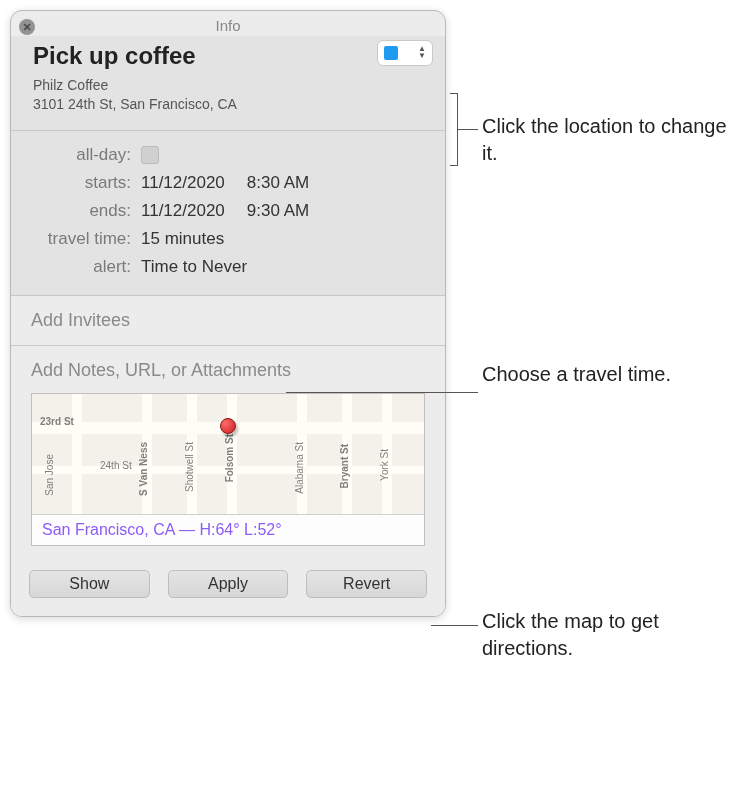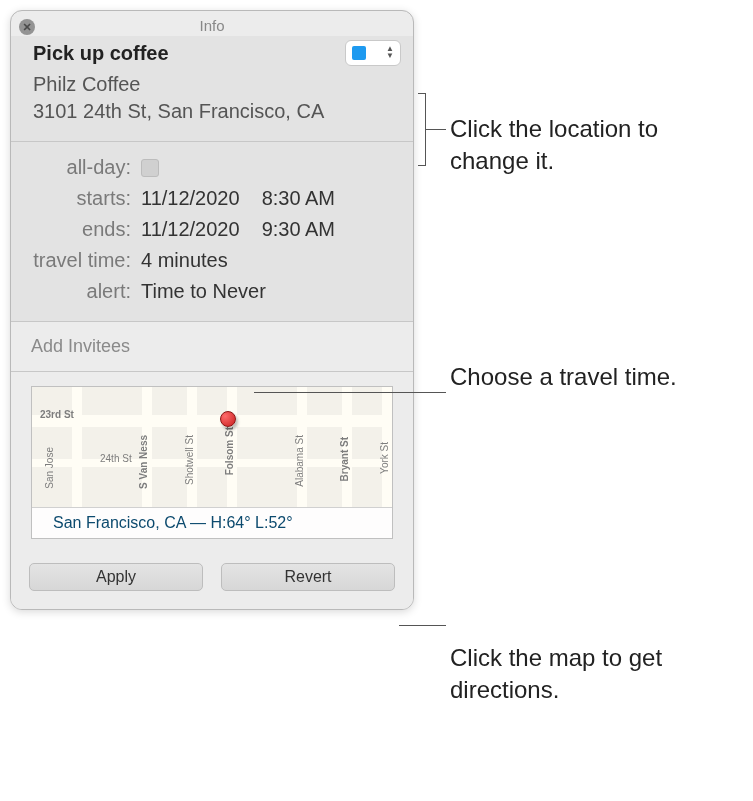--- a/index.html
+++ b/index.html
@@ -11,21 +11,21 @@
     width: 753px;
     height: 801px;
     position: relative;
   }
   .container {
     display: flex;
     align-items: flex-start;
     height: 100%;
   }
   .popover {
-    width: 404px;
+    width: 436px;
     border: 1px solid #b9b9b9;
     border-radius: 12px;
     background: #ececec;
     box-shadow: 0 2px 8px rgba(0,0,0,0.15);
     overflow: hidden;
     position: relative;
     font-size: 17px;
   }
   .close-btn {
     position: absolute;
@@ -49,28 +49,28 @@
     font-size: 15px;
     padding: 6px 0 2px 0;
   }
   .header {
     padding: 6px 14px 16px 22px;
     border-bottom: 1px solid #c7c7c7;
     background: #e3e3e3;
     position: relative;
   }
   .event-title {
-    font-size: 20px;
+    font-size: 24px;
     font-weight: 700;
     color: #222;
     margin-bottom: 6px;
   }
   .location {
     color: #555;
-    font-size: 20px;
+    font-size: 14px;
     line-height: 1.35;
     cursor: text;
   }
   .calendar-picker {
     position: absolute;
     top: 4px;
     right: 12px;
     height: 26px;
     width: 56px;
     background: #fff;
@@ -98,21 +98,21 @@
   .picker-arrows span { height: 7px; }
   .details {
     padding: 14px 14px 18px 14px;
     border-bottom: 1px solid #c7c7c7;
     background: #e3e3e3;
   }
   .row {
     display: flex;
     align-items: center;
     margin-bottom: 8px;
-    font-size: 20px;
+    font-size: 17px;
   }
   .row-label {
     width: 116px;
     text-align: right;
     color: #7a7a7a;
     padding-right: 10px;
   }
   .row-value {
     color: #333;
     display: flex;
@@ -177,23 +177,23 @@
     width: 16px;
     height: 16px;
     background: radial-gradient(circle at 30% 30%, #ff6b6b, #c81e1e);
     border-radius: 50%;
     border: 1px solid #8a1414;
     box-shadow: 2px 3px 3px rgba(0,0,0,0.25);
   }
   .weather-bar {
     background: rgba(255,255,255,0.85);
     border-top: 1px solid #d0d0d0;
-    padding: 6px 21px;
+    padding: 6px 10px;
     font-size: 16px;
-    color: #0c4a6e;
+    color: #8b5cf6;
   }
   .button-row {
     display: flex;
     gap: 18px;
     padding: 14px 18px 18px 18px;
     background: #ececec;
   }
   .btn {
     flex: 1;
     height: 28px;
@@ -207,21 +207,21 @@
     align-items: center;
     justify-content: center;
   }
   
   .callouts {
     position: relative;
     flex: 1;
   }
   .callout {
     position: absolute;
-    font-size: 24px;
+    font-size: 20px;
     color: #222;
     line-height: 1.35;
   }
   .callout-line {
     position: absolute;
     background: #555;
     height: 1px;
   }
   .bracket {
     position: absolute;
@@ -271,34 +271,35 @@
       <div class="row">
         <div class="row-label">ends:</div>
         <div class="row-value">
           <span>11/12/2020</span>
           <span>9:30 AM</span>
         </div>
       </div>
       <div class="row">
         <div class="row-label">travel time:</div>
         <div class="row-value">
-            <span>4 minutes</span>
+            <span>15 minutes</span>
           </div>
       </div>
       <div class="row" style="margin-bottom:0">
         <div class="row-label">alert:</div>
         <div class="row-value">
             <span>Time to Never</span>
           </div>
       </div>
     </div>
 
     <div class="section">Add Invitees</div>
 
     <div class="notes-section">
+      <div class="notes-placeholder">Add Notes, URL, or Attachments</div>
       <div class="map-box">
         <div class="map-canvas">
           <div class="road h" style="top:28px"></div>
           <div class="road h" style="top:72px;height:8px"></div>
           <div class="road v" style="left:40px"></div>
           <div class="road v" style="left:110px"></div>
           <div class="road v" style="left:155px"></div>
           <div class="road v" style="left:195px"></div>
           <div class="road v" style="left:265px"></div>
           <div class="road v" style="left:310px"></div>
@@ -312,30 +313,31 @@
           <span class="street-label vert" style="top:50px;left:307px;font-weight:600">Bryant St</span>
           <span class="street-label vert" style="top:55px;left:347px">York St</span>
           <span class="street-label vert" style="top:60px;left:12px">San Jose</span>
           <div class="pin" style="top:24px;left:188px"></div>
         </div>
         <div class="weather-bar">San Francisco, CA — H:64° L:52°</div>
       </div>
     </div>
 
     <div class="button-row">
+      <div class="btn">Show</div>
       <div class="btn">Apply</div>
       <div class="btn">Revert</div>
     </div>
   </div>
 
   <div class="callouts">
 
     <div class="bracket" style="top:83px;height:73px;left:4px"></div>
     <div class="callout-line" style="top:119px;left:12px;width:20px"></div>
     <div class="callout" style="top:103px;left:36px">Click the location to change it.</div>
 
     <div class="callout-line" style="top:382px;left:-160px;width:192px"></div>
     <div class="callout" style="top:351px;left:36px;white-space:nowrap">Choose a travel time.</div>
 
     <div class="callout-line" style="top:615px;left:-15px;width:47px"></div>
-    <div class="callout" style="top:632px;left:36px">Click the map to get directions.</div>
+    <div class="callout" style="top:598px;left:36px">Click the map to get directions.</div>
   </div>
 </div>
 
 </body></html>

